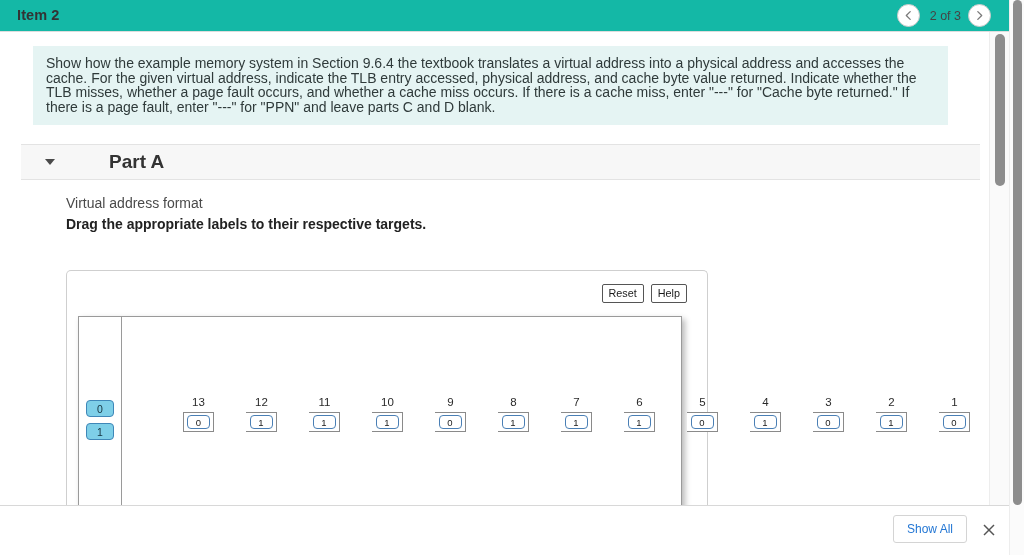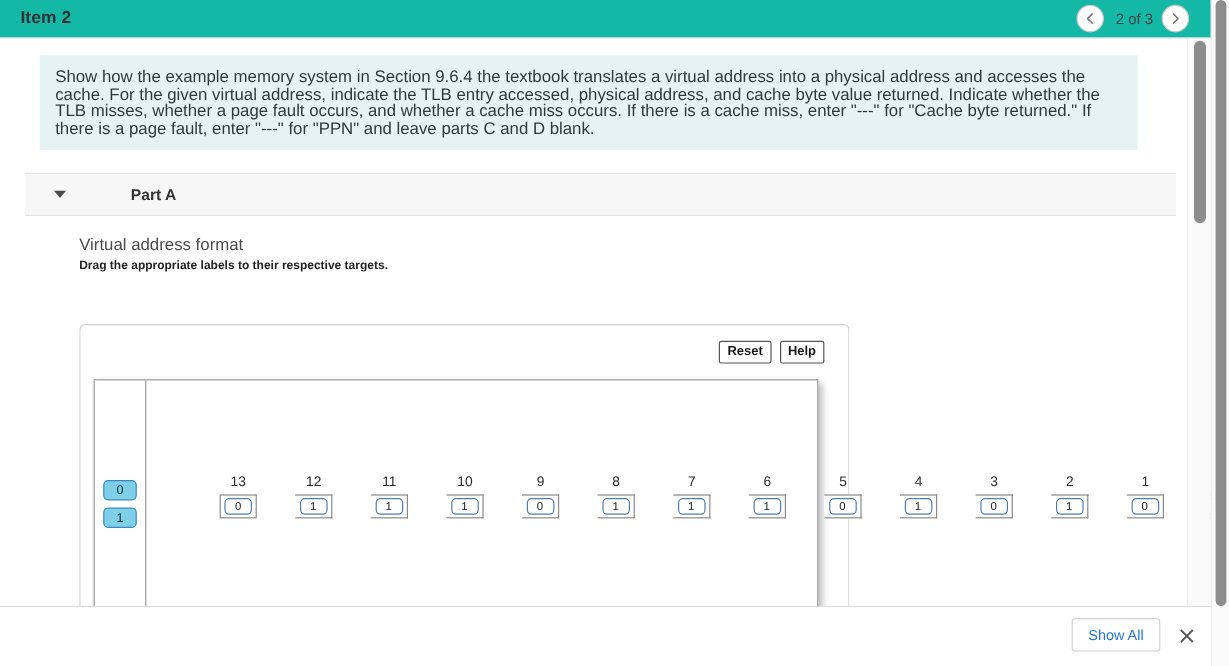--- a/index.html
+++ b/index.html
@@ -125,37 +125,37 @@
   .caret {
     width: 0; height: 0;
     margin-left: 24px;
     border-left: 5.5px solid transparent;
     border-right: 5.5px solid transparent;
     border-top: 6.5px solid #4a4a4a;
     cursor: pointer;
   }
   .part-label {
     margin-left: 20px;
-    font-size: 13px;
+    font-size: 19px;
     font-weight: bold;
     color: #333333;
     padding-left: 34px;
   }
 
   
   .sub-label {
     position: absolute;
     left: 66px; top: 163px;
     font-size: 14px;
     color: #4a4a4a;
   }
   .drag-instr {
     position: absolute;
     left: 66px; top: 184px;
-    font-size: 10px;
+    font-size: 14px;
     font-weight: bold;
     color: #222222;
   }
 
   
   .dd-panel {
     position: absolute;
     left: 66px; top: 238px;
     width: 642px;
     height: 267px;
@@ -167,21 +167,21 @@
   }
   .dd-toolbar {
     position: absolute;
     right: 20px; top: 13px;
     display: flex;
     gap: 7px;
   }
   .tool-btn {
     font-family: "Liberation Sans", sans-serif;
     font-size: 10.8px;
-    font-weight: bold;
+    font-weight: normal;
     color: #1a1a1a;
     background: #ffffff;
     border: 1px solid #555555;
     border-radius: 2px;
     padding: 2px 6px 3px 6px;
     line-height: 12px;
     cursor: pointer;
   }
 
   

